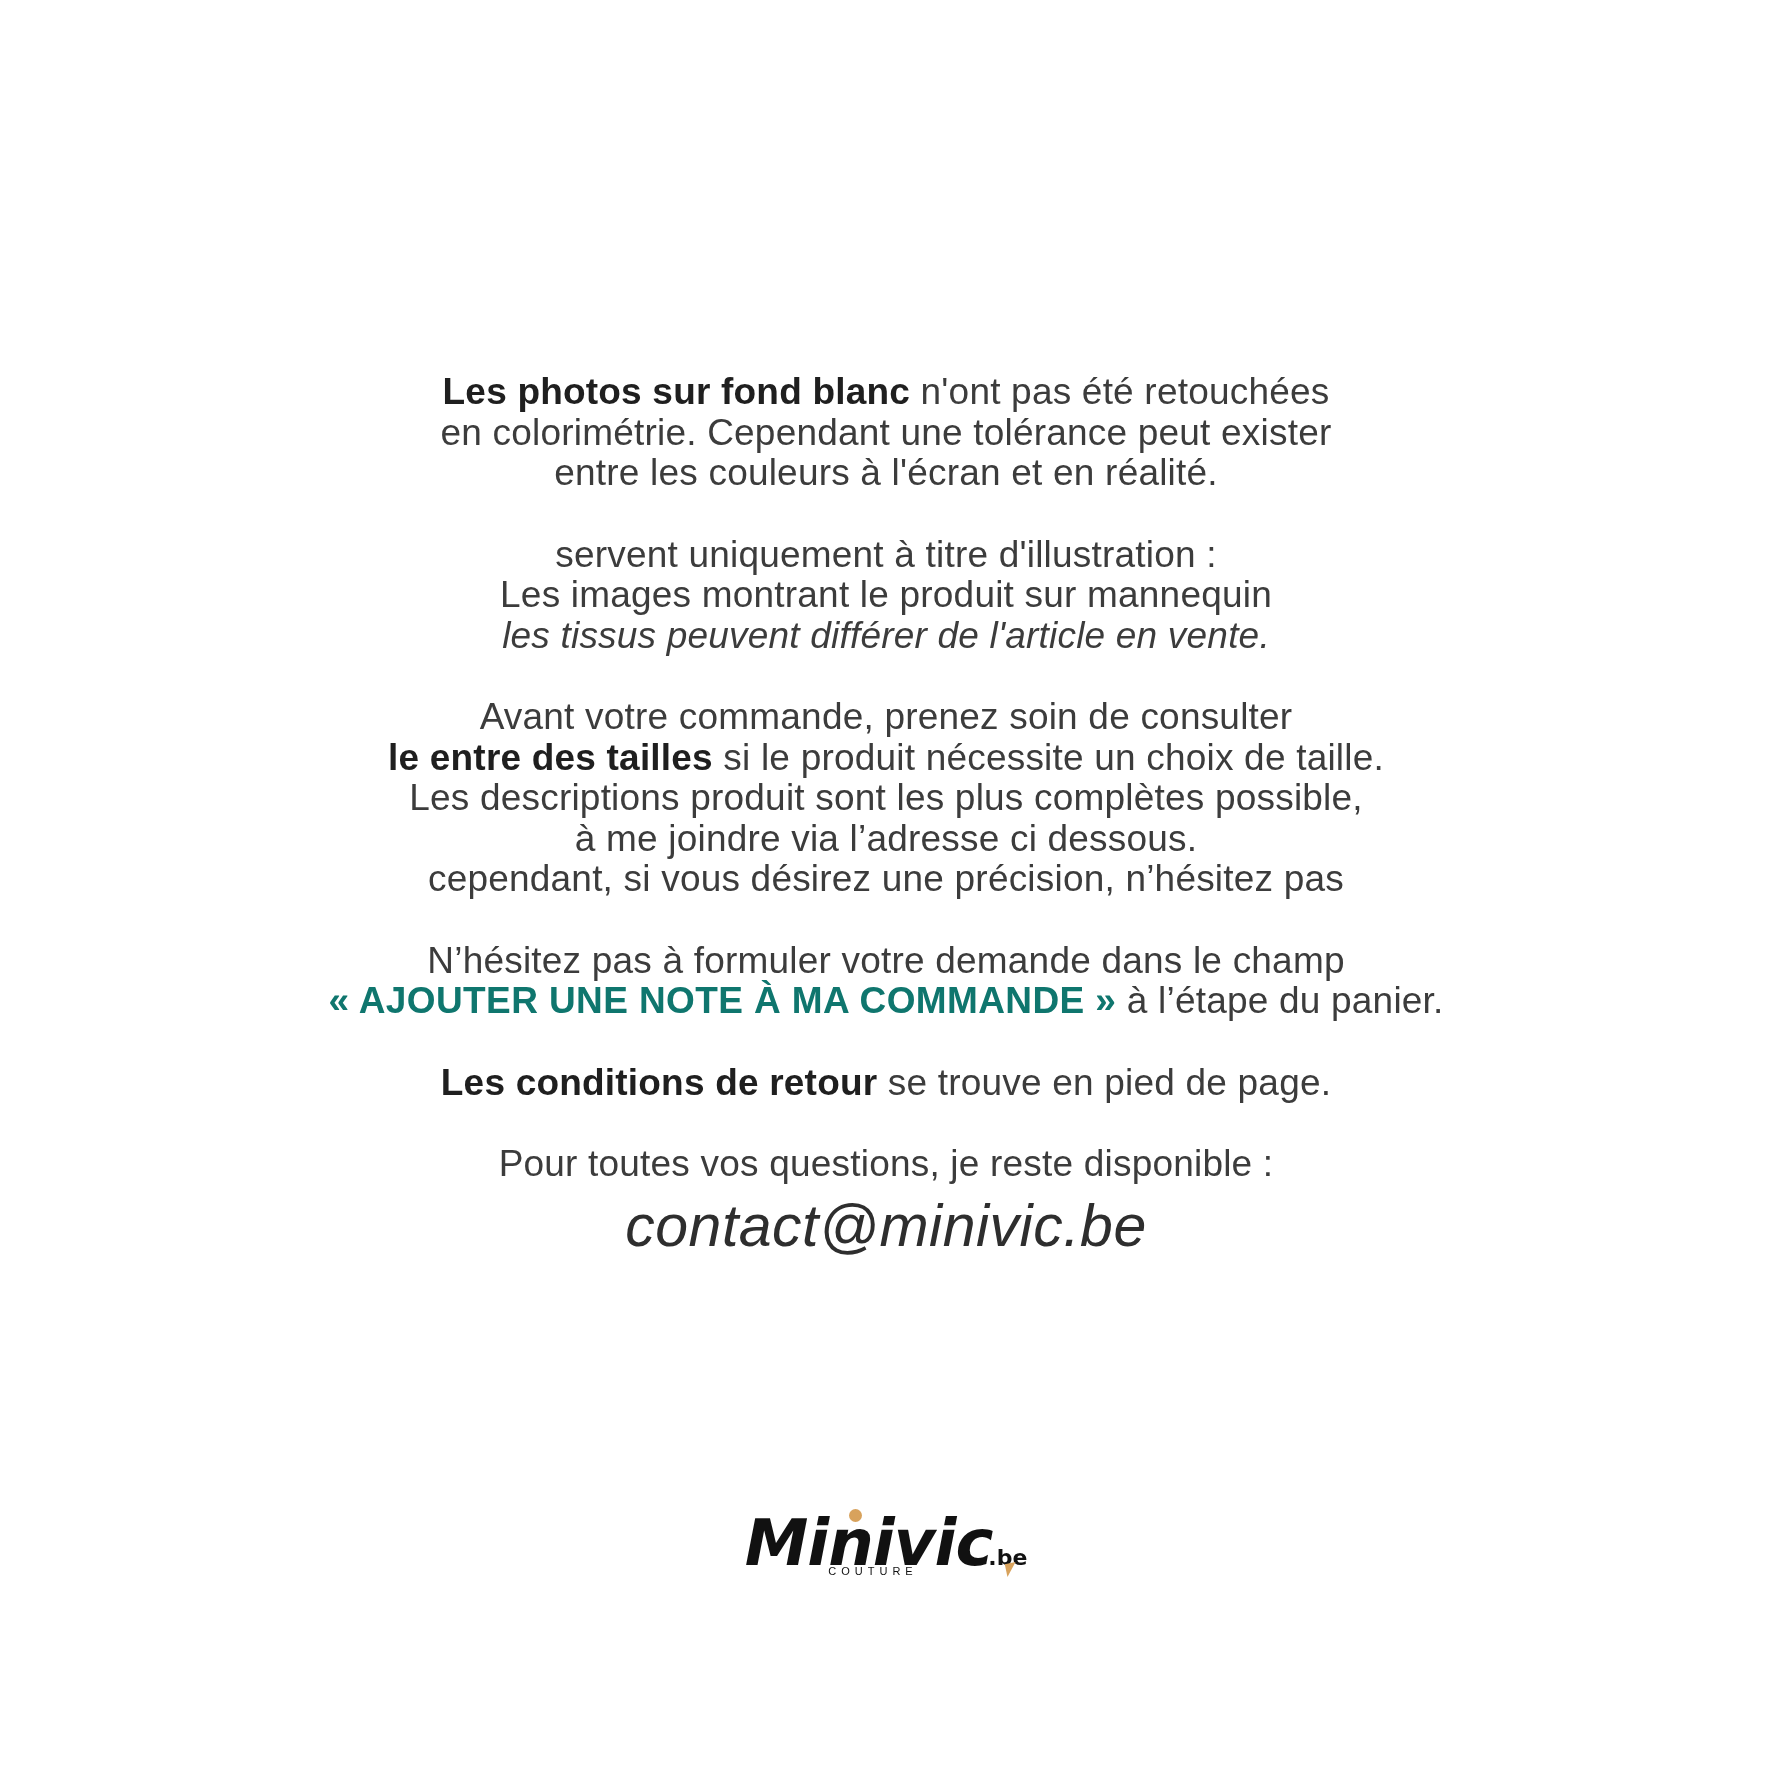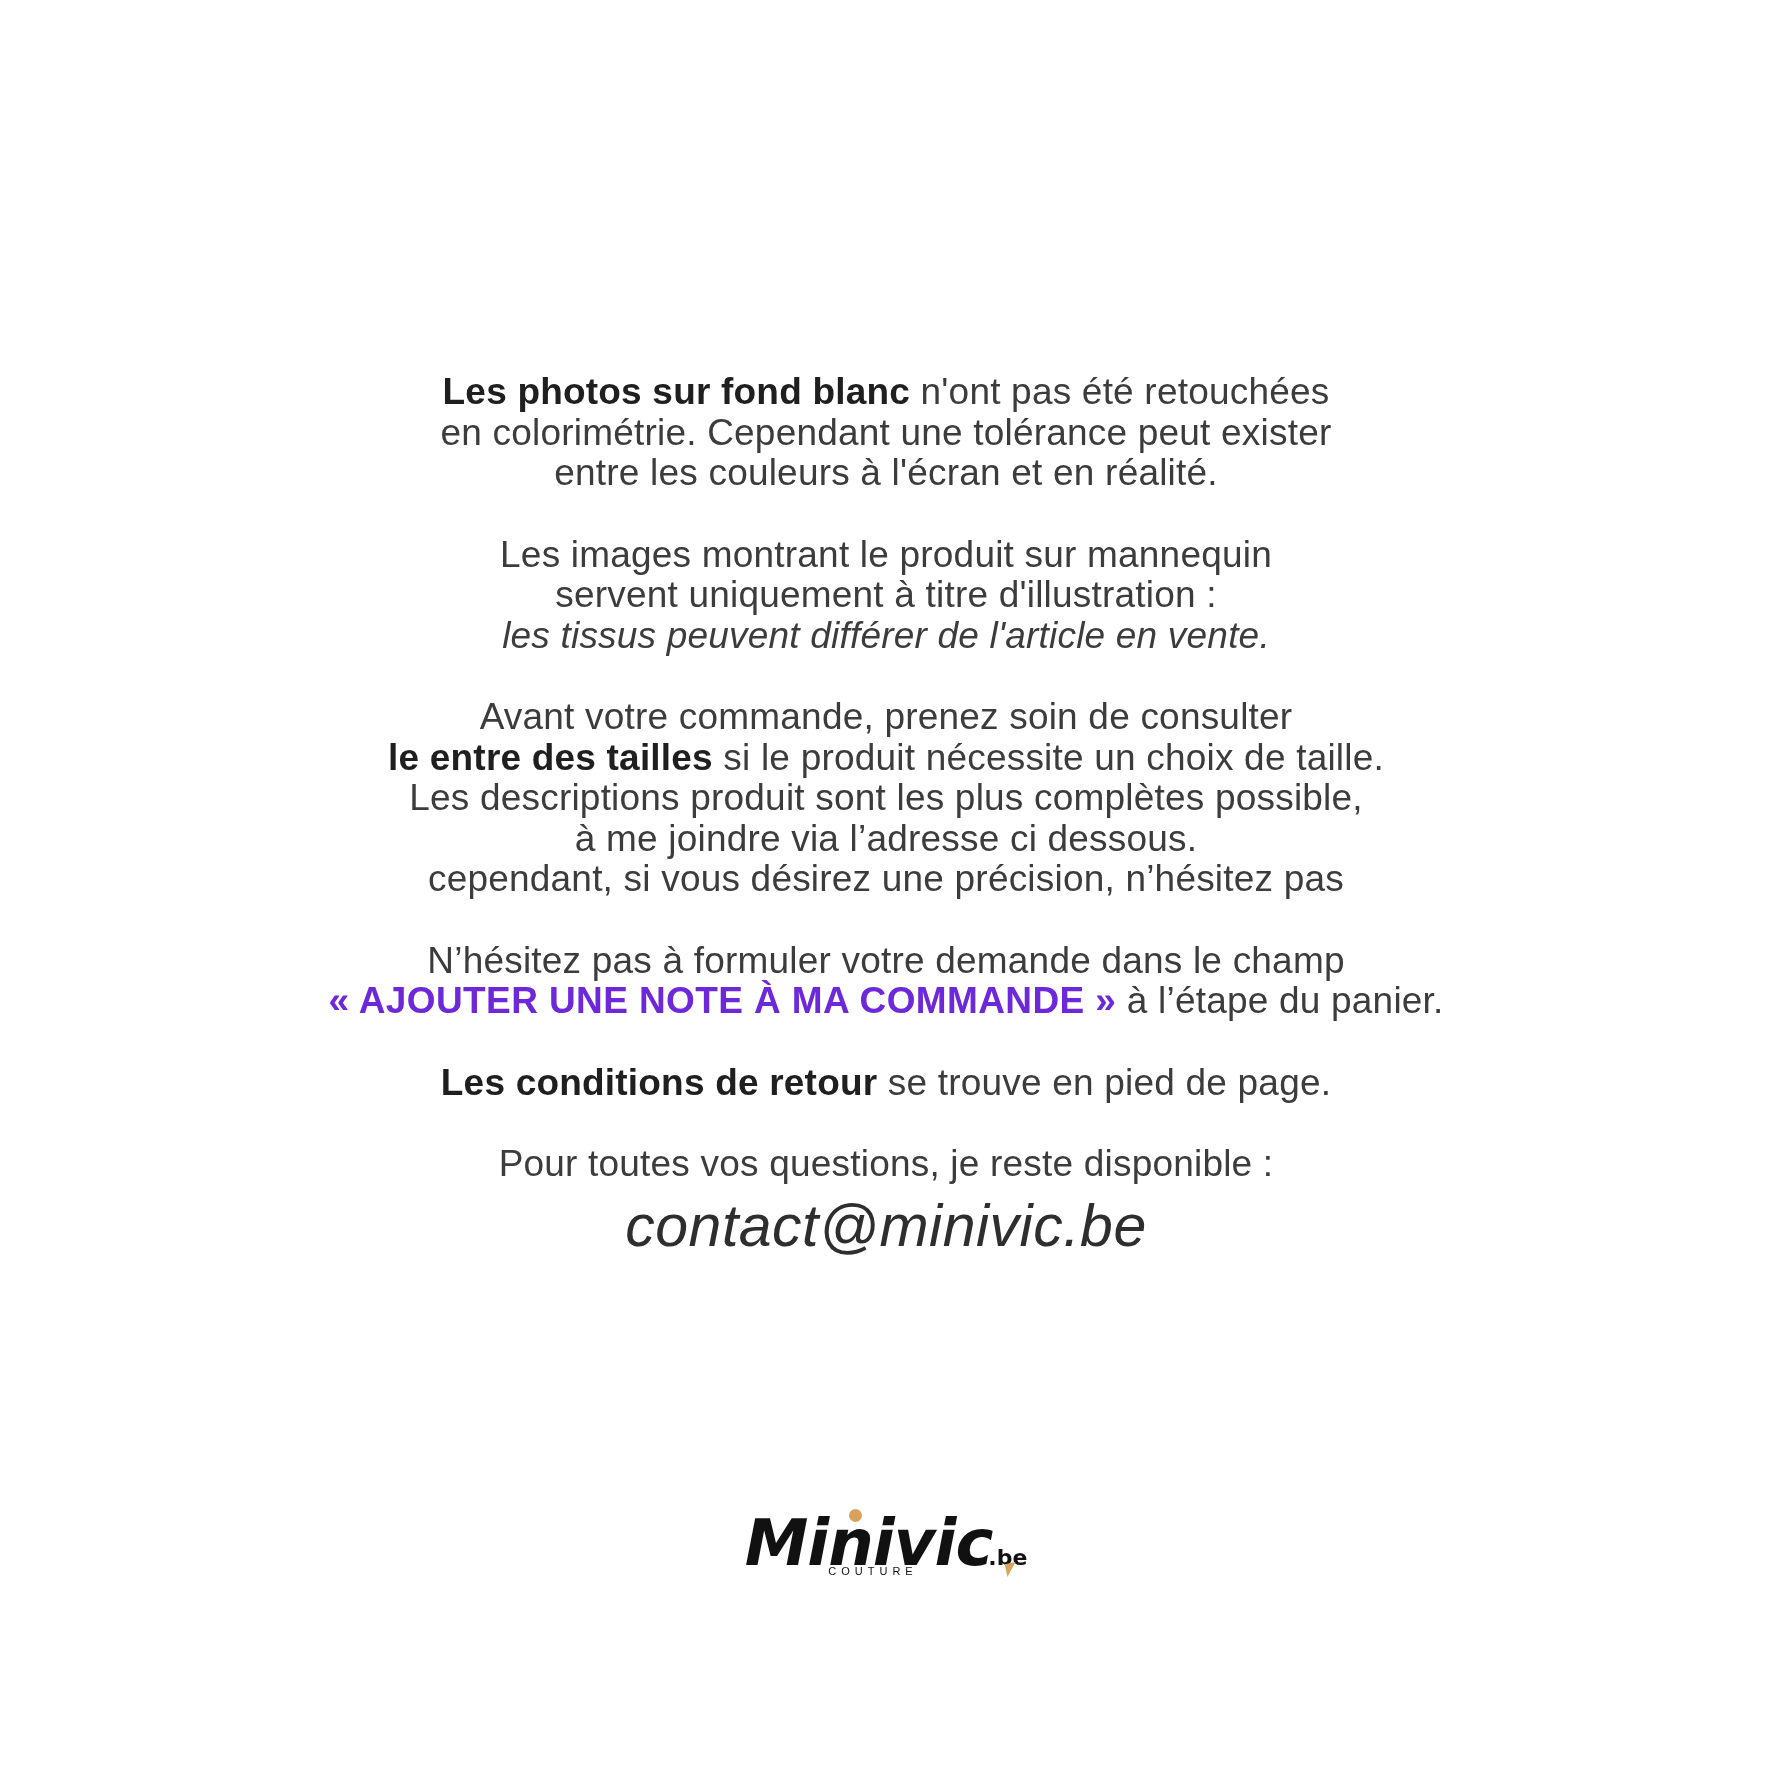--- a/index.html
+++ b/index.html
@@ -43,21 +43,21 @@
   }
   .b {
     font-weight: 700;
     color: #1f1f1f;
   }
   .i {
     font-style: italic;
   }
   .caps {
     font-weight: 700;
-    color: #6d28d9;
+    color: #0f766e;
     letter-spacing: 0.4px;
     text-align: center;
   }
   .email {
     display: block;
     font-style: italic;
     font-size: 59px;
     margin-top: 9px;
     color: #2e2e2e;
     letter-spacing: 0.5px;
@@ -129,22 +129,22 @@
 
   <div class="content">
 
     <div class="para">
       <span class="line"><span class="b">Les photos sur fond blanc</span><span> n'ont pas été retouchées</span></span>
       <span class="line">en colorimétrie. Cependant une tolérance peut exister</span>
       <span class="line">entre les couleurs à l'écran et en réalité.</span>
     </div>
 
     <div class="para">
+      <span class="line">servent uniquement à titre d'illustration :</span>
       <span class="line">Les images montrant le produit sur mannequin</span>
-      <span class="line">servent uniquement à titre d'illustration :</span>
       <span class="line i">les tissus peuvent différer de l'article en vente.</span>
     </div>
 
     <div class="para">
       <span class="line">Avant votre commande, prenez soin de consulter</span>
       <span class="line"><span class="b">le entre des tailles</span><span> si le produit nécessite un choix de taille.</span></span>
       <span class="line">Les descriptions produit sont les plus complètes possible,</span>
       <span class="line">à me joindre via l’adresse ci dessous.</span>
       <span class="line">cependant, si vous désirez une précision, n’hésitez pas</span>
     </div>

